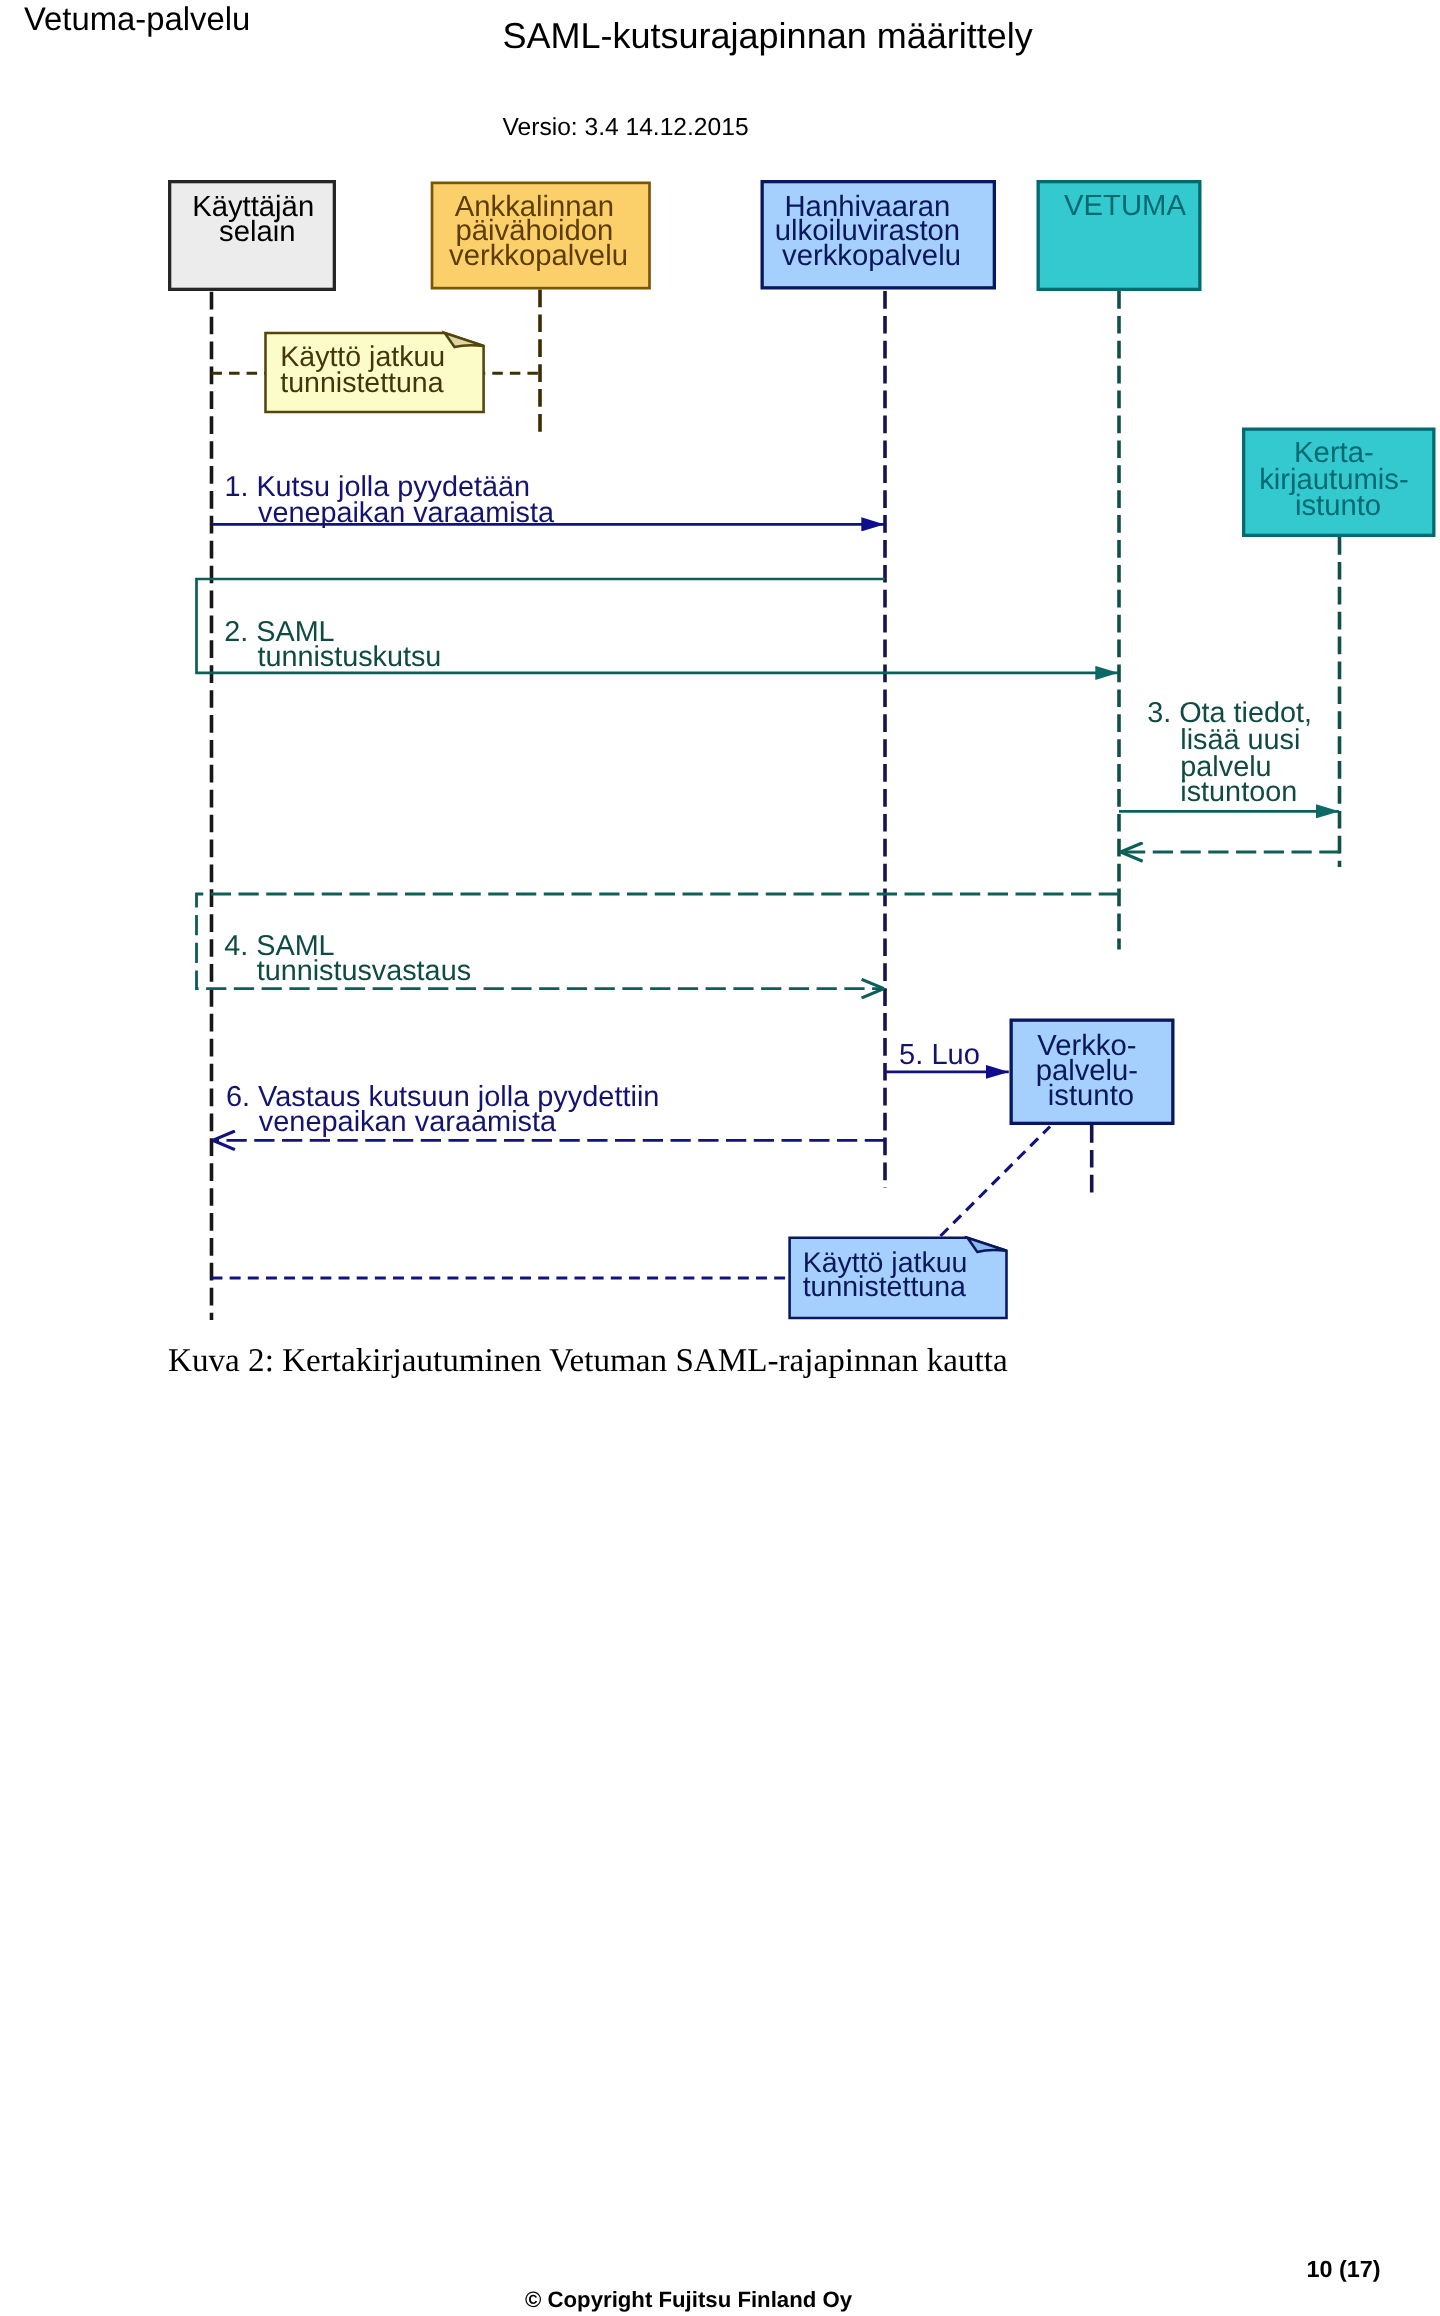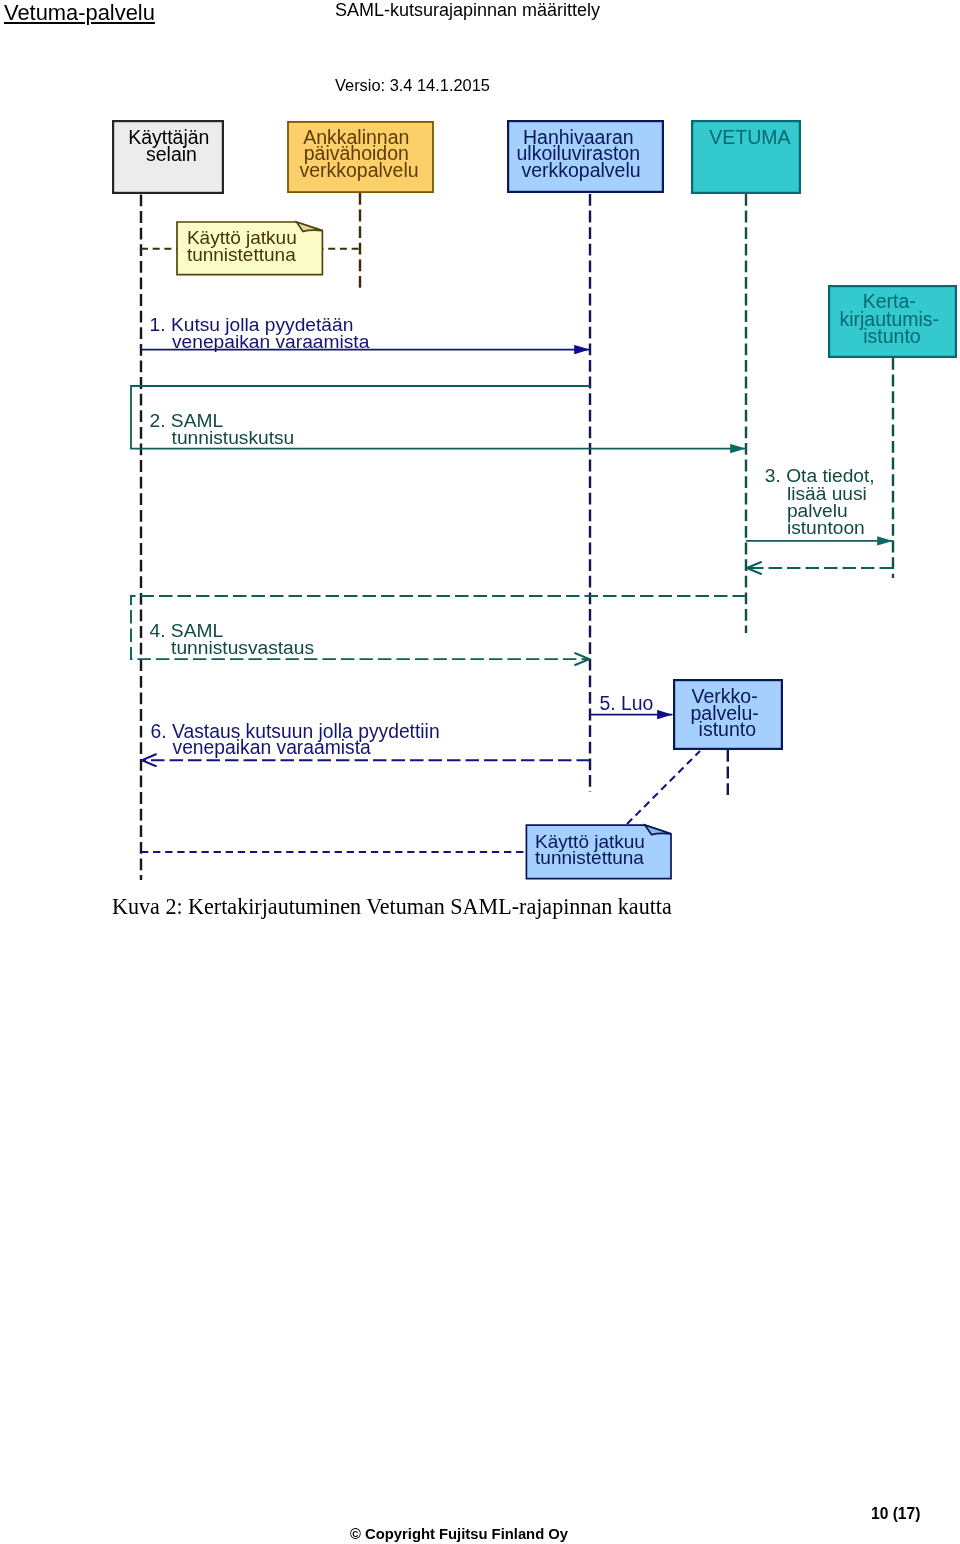--- a/index.html
+++ b/index.html
@@ -1,34 +1,34 @@
 <!DOCTYPE html>
 <html><head>
 <meta charset="utf-8">
 <title>SAML-kutsurajapinnan maarittely</title>
 <style>
   html,body{margin:0;padding:0;}
   body{width:960px;height:1544px;background:#ffffff;
        font-family:"Liberation Sans",sans-serif;position:relative;overflow:hidden;}
-  .hdr-left{position:absolute;left:4px;top:0px;font-size:21.9px;color:#000;text-decoration:underline;}
-  .hdr-title{position:absolute;left:335px;top:0px;font-size:18px;color:#000;}
+  .hdr-left{position:absolute;left:16px;top:0px;font-size:21.9px;color:#000;}
+  .hdr-title{position:absolute;left:335px;top:11px;font-size:24px;color:#000;}
   .version{position:absolute;left:335px;top:76px;font-size:16.4px;color:#000;}
   #diagram{position:absolute;left:0;top:0;}
   .caption{position:absolute;left:112px;top:894px;font-size:22.1px;
            font-family:Liberation Serif, serif;color:#000;}
   .pagenum{position:absolute;left:871px;top:1505px;font-size:15.6px;color:#000;font-weight:bold;}
   .copyright{position:absolute;left:350px;top:1526px;font-size:14.8px;font-weight:bold;color:#000;}
   svg text{font-family:"Liberation Sans",sans-serif;}
 </style>
 </head>
 <body>
 
 <div class="hdr-left">Vetuma-palvelu</div>
 <div class="hdr-title">SAML-kutsurajapinnan määrittely</div>
-<div class="version">Versio: 3.4  14.1.2015</div>
+<div class="version">Versio: 3.4  14.12.2015</div>
 
 <svg id="diagram" width="960" height="900" viewBox="0 0 960 900">
   <defs>
     <marker id="ah-navy" viewBox="0 0 15.4 9.4" refX="15.4" refY="4.7" markerWidth="15.4" markerHeight="9.4" orient="auto-start-reverse" markerUnits="userSpaceOnUse">
       <path d="M0,0 L15.6,4.7 L0,9.4 z" fill="#0d0d8e"></path>
     </marker>
     <marker id="ah-teal" viewBox="0 0 15.4 9.4" refX="15.4" refY="4.7" markerWidth="15.4" markerHeight="9.4" orient="auto-start-reverse" markerUnits="userSpaceOnUse">
       <path d="M0,0 L15.6,4.7 L0,9.4 z" fill="#0b6a65"></path>
     </marker>
     <marker id="oh-teal" viewBox="0 0 16 14" refX="16" refY="7" markerWidth="16" markerHeight="14" orient="auto-start-reverse" markerUnits="userSpaceOnUse">

